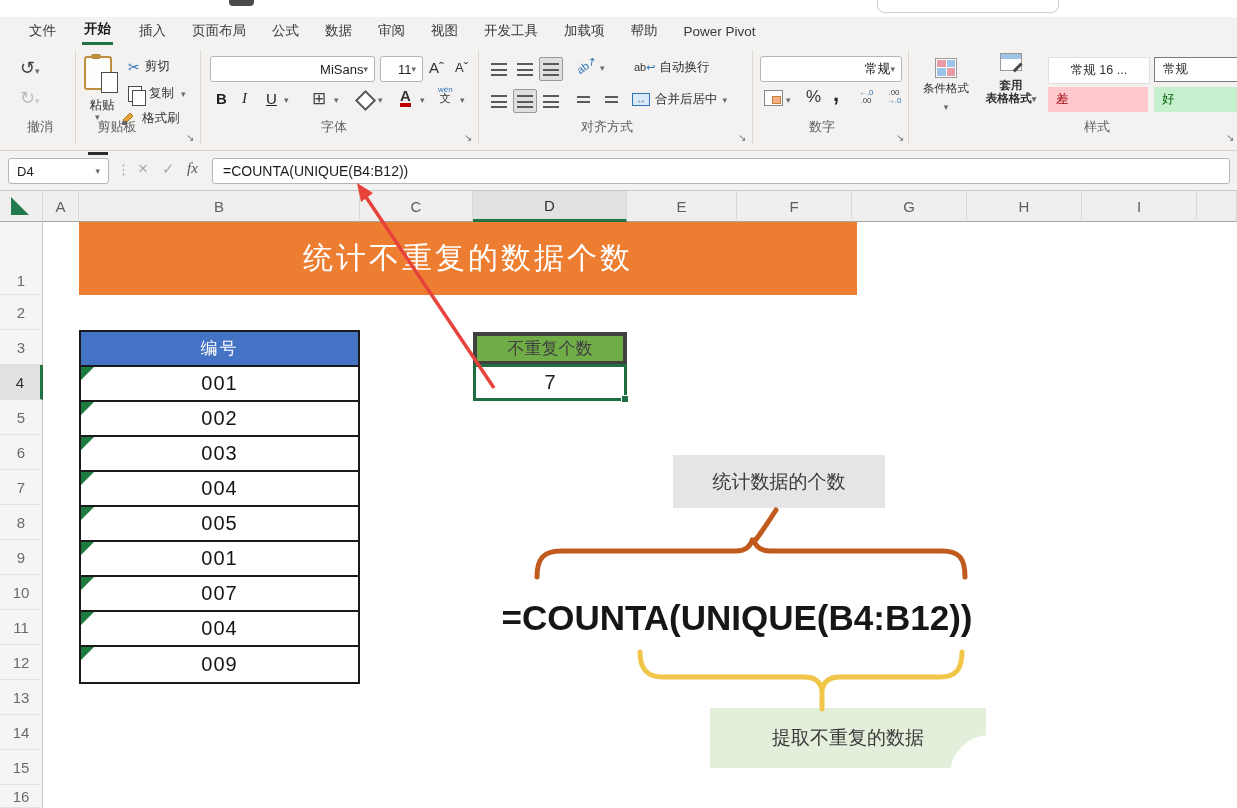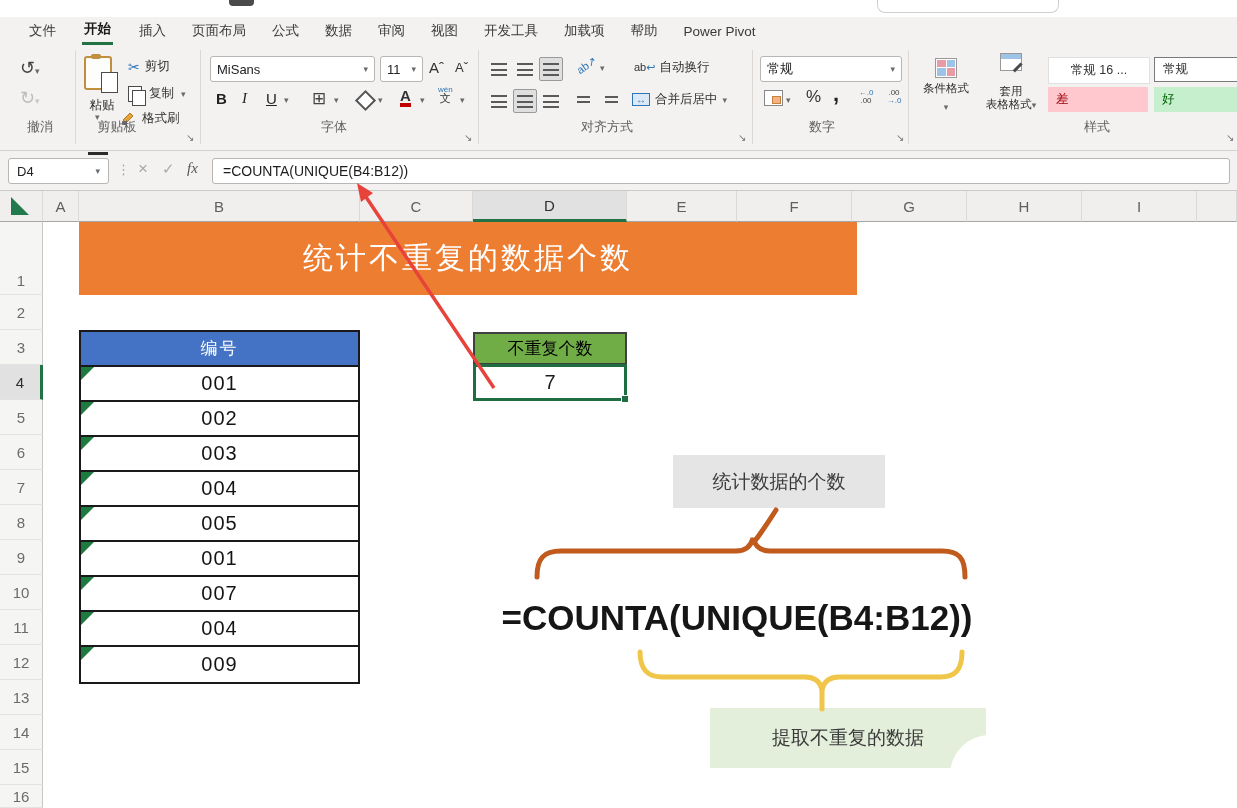--- a/index.html
+++ b/index.html
@@ -11,21 +11,21 @@
   .menubar { position:absolute; top:17px; left:0; width:100%; height:28px; display:flex; align-items:center; padding-left:16px; background:#f3f2f1; box-sizing:border-box; }
   .tab { padding:0 13px; font-size:13.5px; color:#3a3a3a; height:28px; display:flex; align-items:center; cursor:default; white-space:nowrap; }
   .tab.active { color:#1a1a1a; font-weight:bold;justify-content:center; }
   .tab.active .tlbl { border-bottom:3px solid #217346; padding:3px 2px 4px 2px; }
   
   .ribbon { position:absolute; top:45px; left:0; width:100%; height:106px; background:#f3f2f1; border-bottom:1px solid #d5d2ce; box-sizing:border-box; }
   .sep { position:absolute; top:5px; width:1px; height:94px; background:#dcd9d5; }
   .glabel { position:absolute; bottom:14px; font-size:13px; color:#616161; text-align:center; }
   .launcher { position:absolute; bottom:7px; font-size:10px; color:#777; }
   .chev { font-size:9px; color:#6a6a6a; }
-  .cmb { position:absolute; background:#fff; border:1px solid #b8b5b2; border-radius:3px; display:flex; align-items:center; font-size:13px; color:#222; box-sizing:border-box; padding:0 6px; justify-content:space-between; }
+  .cmb { position:absolute; background:#fff; border:1px solid #b8b5b2; border-radius:3px; display:flex; align-items:center; font-size:13px; color:#222; box-sizing:border-box; padding:0 6px; justify-content:flex-end; }
   .iconbox { width:24px; height:24px; display:flex; align-items:center; justify-content:center; border-radius:2px; box-sizing:border-box; }
   .iconbox.sel { background:#dfdfdf; border:1px solid #9a9a9a; }
   .lns { width:16px; height:13px; background:repeating-linear-gradient(to bottom,#5a5a5a 0 2px,transparent 2px 5.5px); }
   .lns.sm { width:13px; height:11px; }
   .rbtxt { font-size:12.5px; color:#2f2f2f; white-space:nowrap; }
   .microtxt { font-size:8px; line-height:8px; text-align:center; white-space:nowrap; }
   
   .clip { position:absolute; width:24px; height:30px; border:2px solid #bf8f3f; border-radius:3px; background:#fdfdfc; }
   .clip .tab2 { position:absolute; top:-4px; left:5px; width:10px; height:5px; background:#bf8f3f; border-radius:2px; }
   .clip .page { position:absolute; right:-8px; bottom:-5px; width:15px; height:19px; background:#fff; border:1.5px solid #4a4a4a; }
@@ -234,21 +234,21 @@
           <i></i>
           <i></i>
           <i></i>
           <i></i>
         </span>
       <span style="display:block;font-size:11.5px;color:#2f2f2f;margin-top:3px;">条件格式</span>
       <span class="chev">▾</span>
     </div>
     <div class="abs" style="left:980px;top:8px;width:62px;text-align:center;">
       <span class="tblic" style="display:inline-block;"></span>
-      <span style="display:block;font-size:11.5px;color:#2f2f2f;margin-top:10px;line-height:13px;">
+      <span style="display:block;font-size:11.5px;color:#2f2f2f;margin-top:4px;line-height:13px;font-weight:bold;">
         <i style="font-style:normal;display:block;">套用</i>
         <i style="font-style:normal;text-align:center;">表格格式</i><i class="chev" style="font-style:normal;">▾</i>
       </span>
     </div>
     <div class="abs flexc" style="left:1048px;top:12px;width:100px;height:25px;background:#fff;border:1px solid #e0e0e0;font-size:12.5px;color:#333;">常规 16 ...</div>
     <div class="abs flexc" style="left:1154px;top:12px;width:90px;height:25px;background:#fff;border:1.5px solid #7a7a7a;font-size:12.5px;color:#333;justify-content:flex-start;padding-left:8px;box-sizing:border-box;">常规</div>
     <div class="abs flexc" style="left:1048px;top:42px;width:100px;height:25px;background:#ffc7ce;color:#9c0006;font-size:12.5px;justify-content:flex-start;padding-left:8px;box-sizing:border-box;">差</div>
     <div class="abs flexc" style="left:1154px;top:42px;width:90px;height:25px;background:#c6efce;color:#006100;font-size:12.5px;justify-content:flex-start;padding-left:8px;box-sizing:border-box;">好</div>
     <div class="glabel" style="left:1067px;width:60px;">样式</div>
     <div class="launcher" style="left:1226px;">↘</div>
@@ -335,21 +335,21 @@
     <div class="idrow">
         <span class="tri"></span>
         <span>004</span>
       </div>
     <div class="idrow" style="border-bottom:none;">
         <span class="tri"></span>
         <span>009</span>
       </div>
   </div>
 
-  <div class="abs flexc" style="left:473px;top:332px;width:154px;height:33px;background:#70ad47;border:2px solid #404040;box-sizing:border-box;color:#000000;font-size:17px;">不重复个数</div>
+  <div class="abs flexc" style="left:473px;top:332px;width:154px;height:33px;background:#70ad47;border:4px solid #404040;box-sizing:border-box;color:#404040;font-size:17px;">不重复个数</div>
   <div class="abs flexc" style="left:473px;top:364px;width:154px;height:37px;background:#fff;border:3px solid #1e6e41;box-sizing:border-box;font-size:20px;color:#1d1d1d;">7</div>
   <div class="abs" style="left:621px;top:395px;width:8px;height:8px;background:#1e6e41;border:1.5px solid #fff;box-sizing:border-box;"></div>
 
   <div class="callout" style="left:673px;top:455px;width:212px;height:53px;background:#e5e5e5;">统计数据的个数</div>
   <div class="abs" style="left:437px;top:598px;width:600px;text-align:center;font-size:35px;font-weight:bold;color:#161616;">=COUNTA(UNIQUE(B4:B12))</div>
   <div class="callout" style="left:710px;top:708px;width:276px;height:60px;background:#e3efda;">提取不重复的数据</div>
 
   <svg width="1237" height="808" viewBox="0 0 1237 808" style="position:absolute;left:0;top:0;pointer-events:none;z-index:30">
     <path d="M537,577 C537,558 544,551 561,551 L736,551 C746,551 751,546 753,538 C755,546 760,551 770,551 L942,551 C959,551 965,558 965,577" fill="none" stroke="#c05a1d" stroke-width="5" stroke-linecap="round"></path>
     <path d="M776,510 C769,521 762,532 754,542" fill="none" stroke="#c05a1d" stroke-width="5" stroke-linecap="round"></path>

